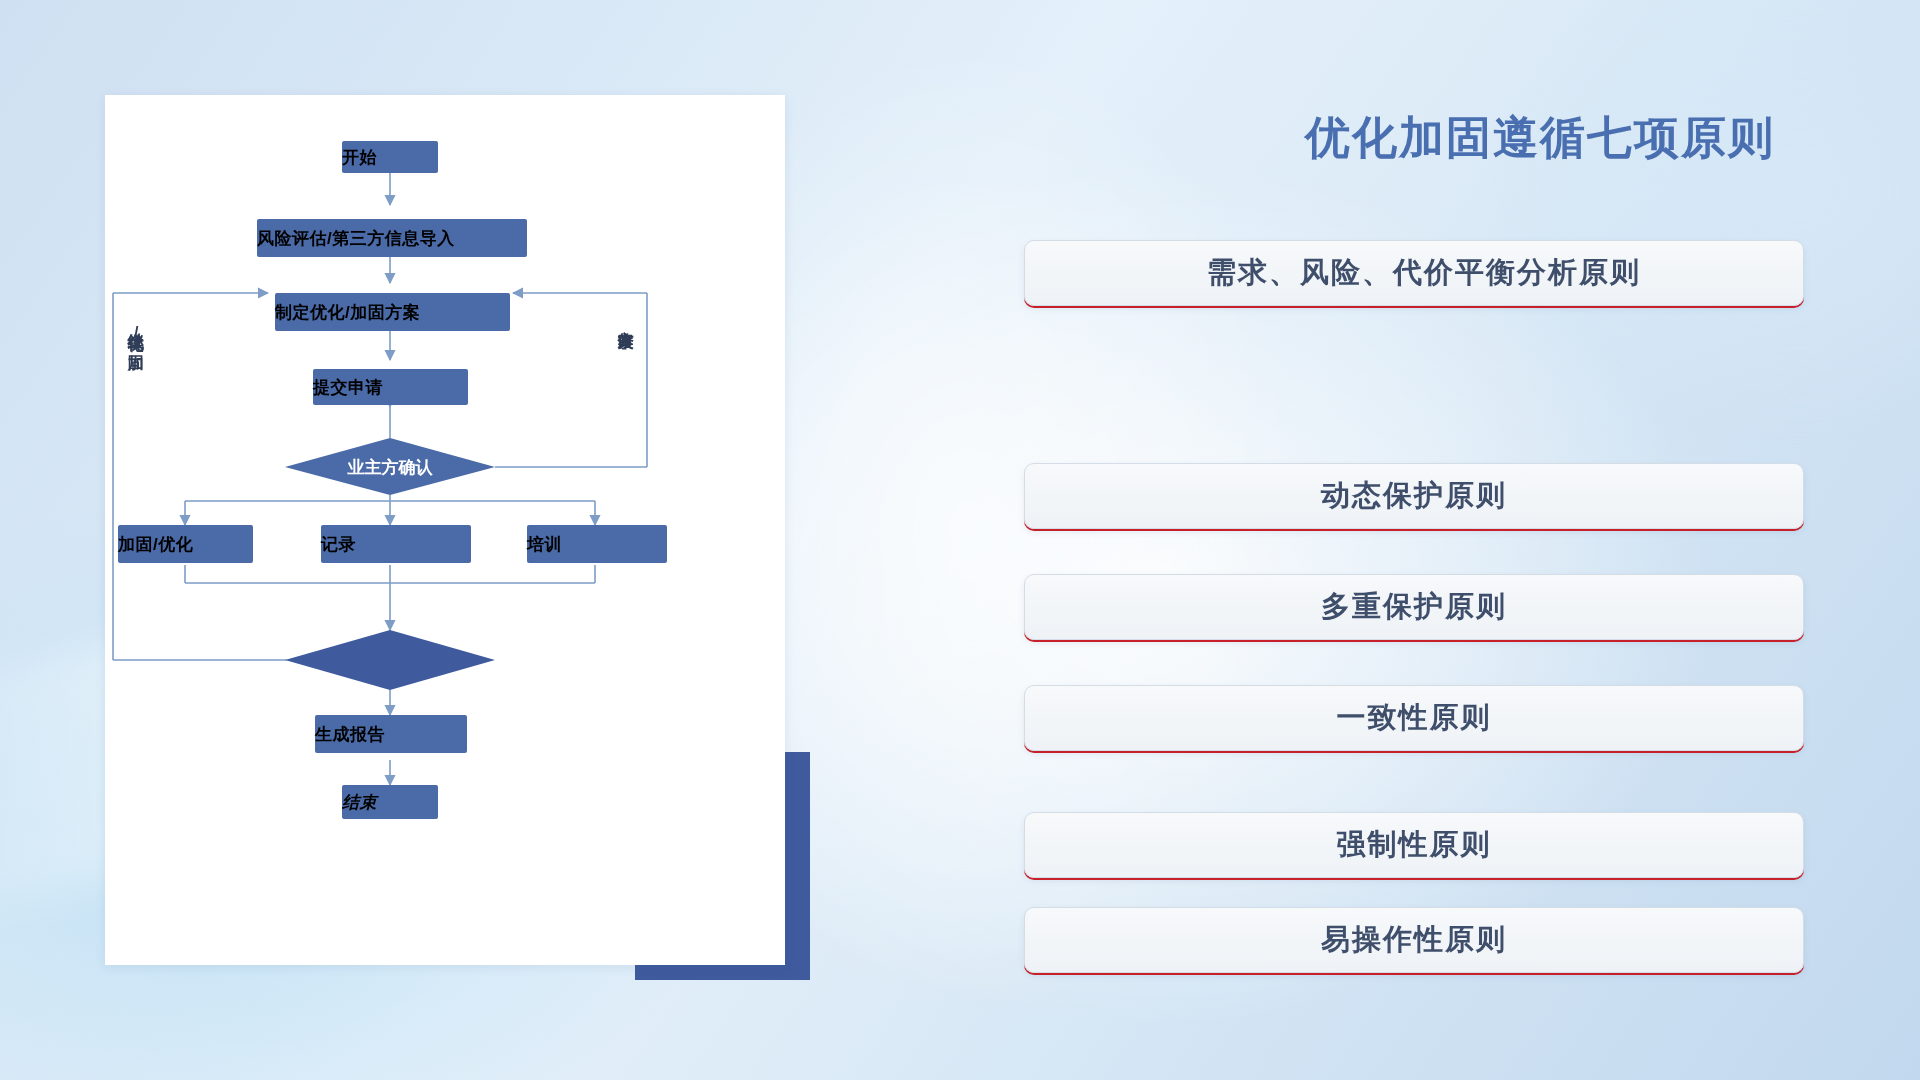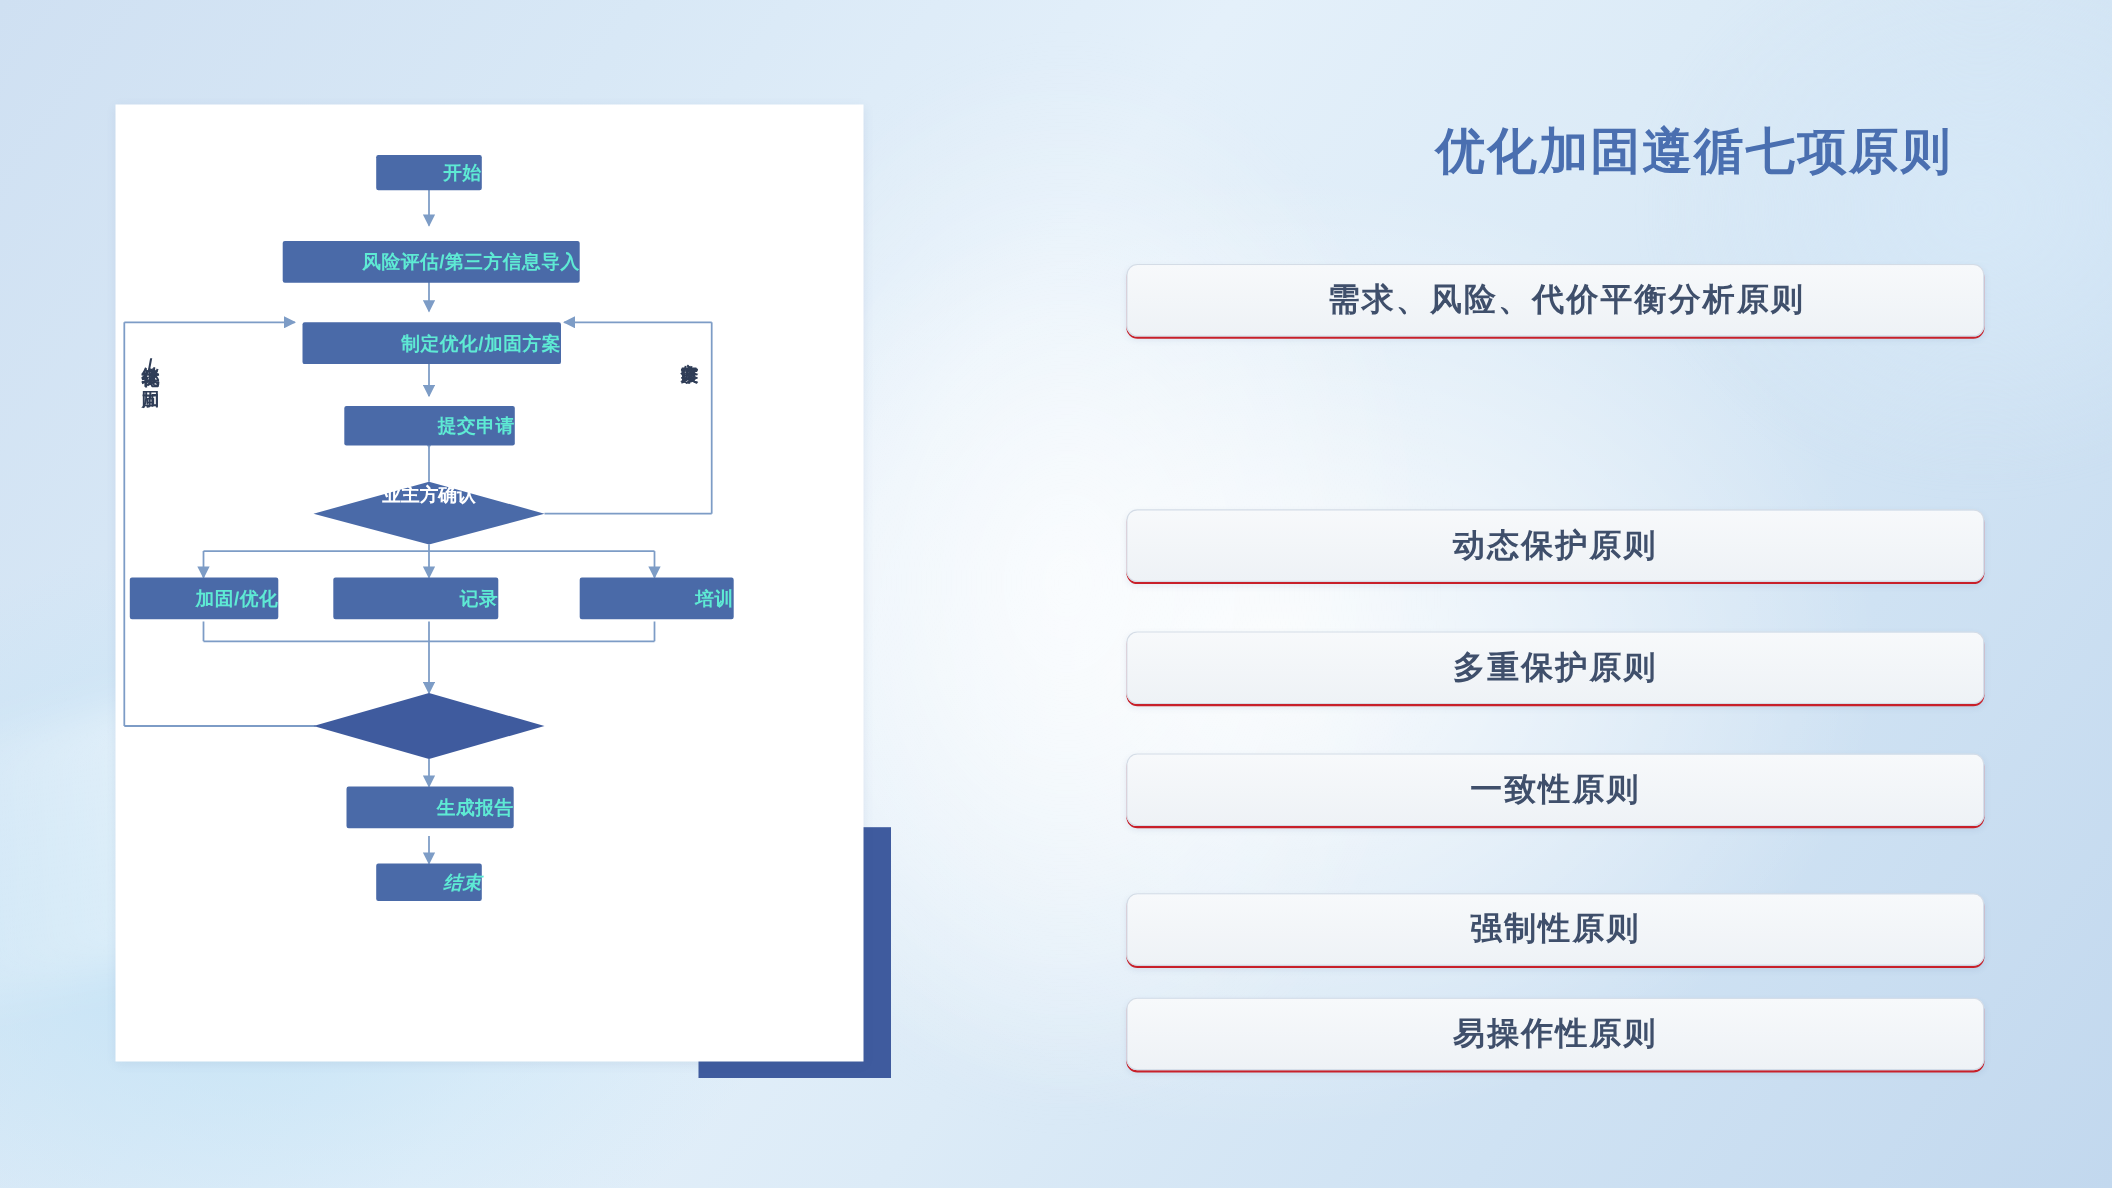--- a/index.html
+++ b/index.html
@@ -61,34 +61,35 @@
   .flow {
     position: absolute;
     inset: 0;
   }
   .flow svg { position:absolute; left:0; top:0; }
 
   .node {
     position: absolute;
     display: flex;
     align-items: center;
-    justify-content: flex-end;
-    color: #5eead4;
+    justify-content: flex-start;
+    color: #000000;
     background: #4a6aa8;
     font-size: 17px;
     font-weight: 700;
     letter-spacing: 0.5px;
     white-space: nowrap;
     box-sizing: border-box;
   }
   .node.rect { border-radius: 2px; }
 
   .diamond-wrap {
     position: absolute;
     display: flex;
+    align-items: center;
     justify-content: center;
   }
   .diamond-wrap .dlabel {
     position: relative;
     z-index: 2;
     color: #fff;
     font-size: 17px;
     font-weight: 700;
     white-space: nowrap;
   }
@@ -220,21 +221,21 @@
       </div>
 
       <div class="diamond-wrap" style="left:180px; top:343px; width:210px; height:58px;">
         <span class="dlabel">业主方确认</span>
       </div>
 
       <div class="node rect" style="left:13px; top:430px; width:135px; height:38px;">
         <span>加固/优化</span>
       </div>
 
-      <div class="node rect" style="left:198px; top:430px; width:150px; height:38px;">
+      <div class="node rect" style="left:216px; top:430px; width:150px; height:38px;">
         <span>记录</span>
       </div>
 
       <div class="node rect" style="left:422px; top:430px; width:140px; height:38px;">
         <span>培训</span>
       </div>
 
 
       <div class="node rect" style="left:210px; top:620px; width:152px; height:38px;">
         <span>生成报告</span>

